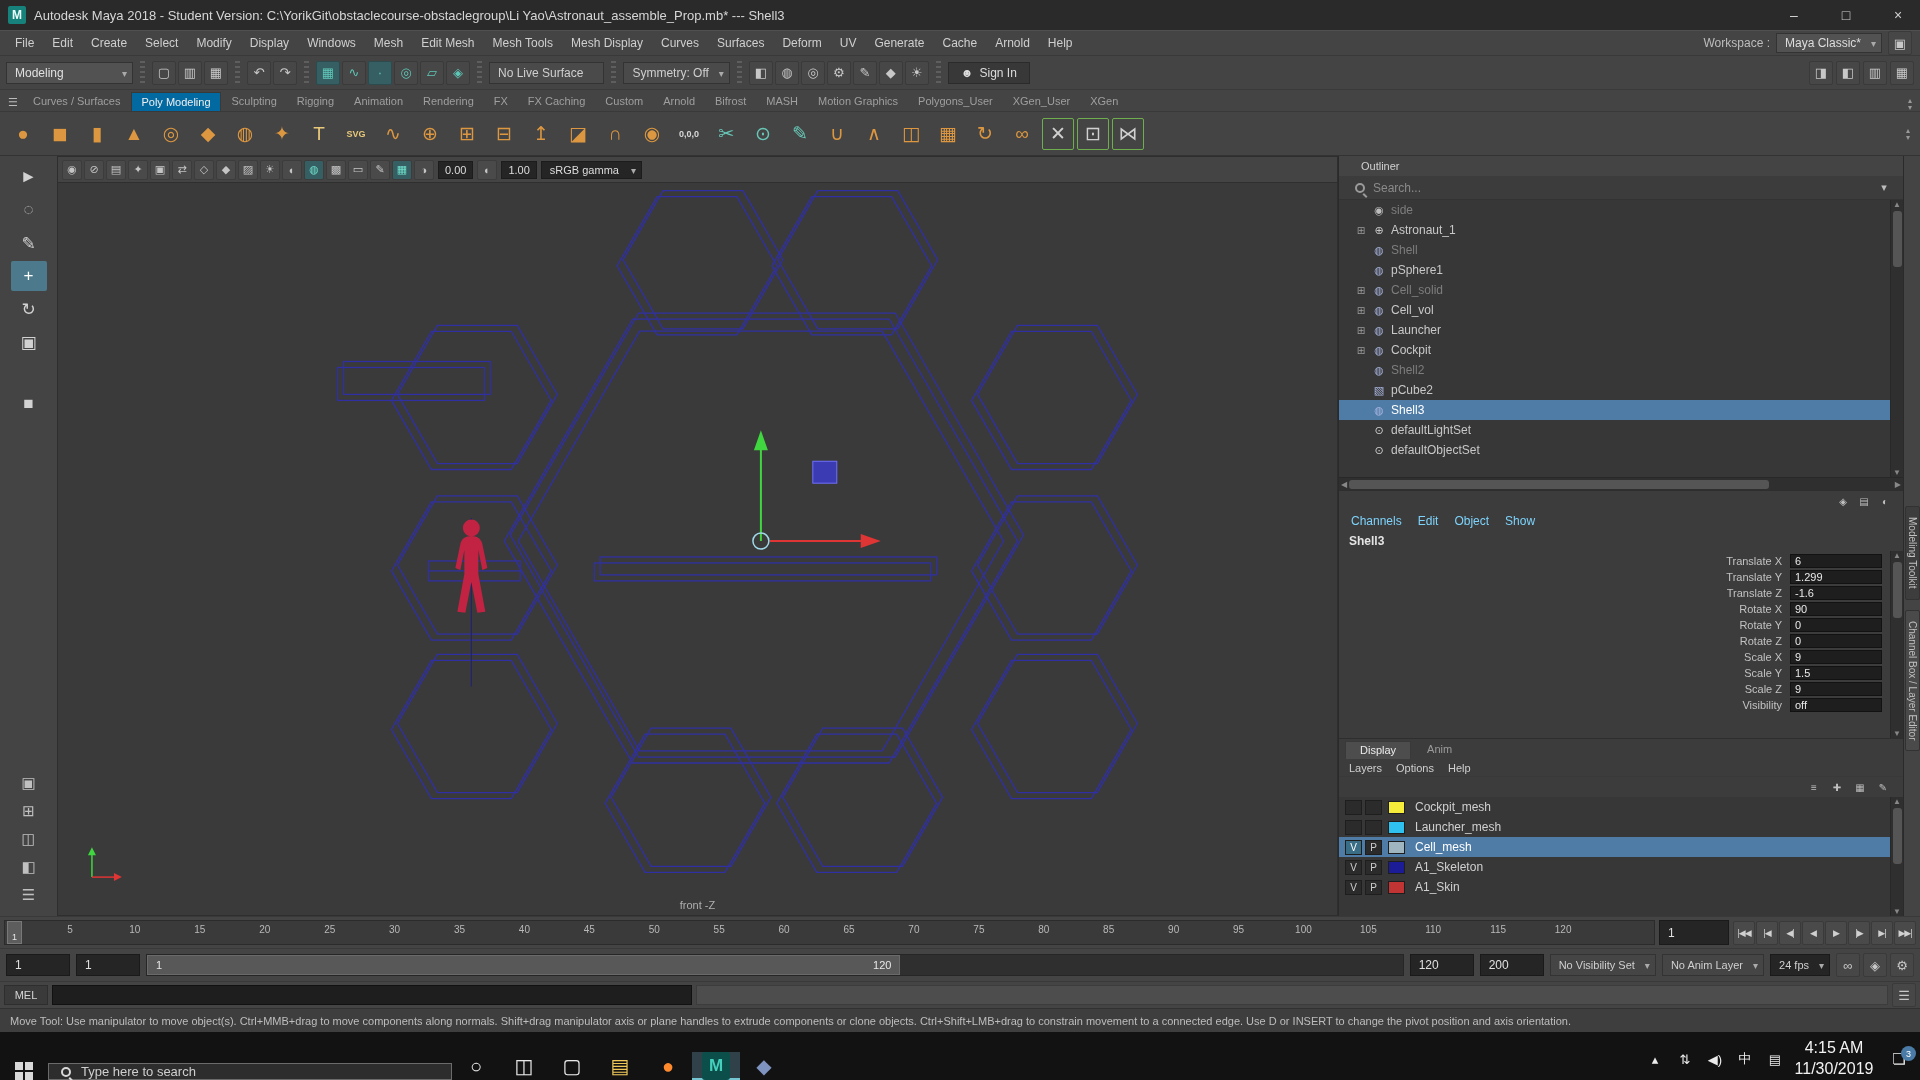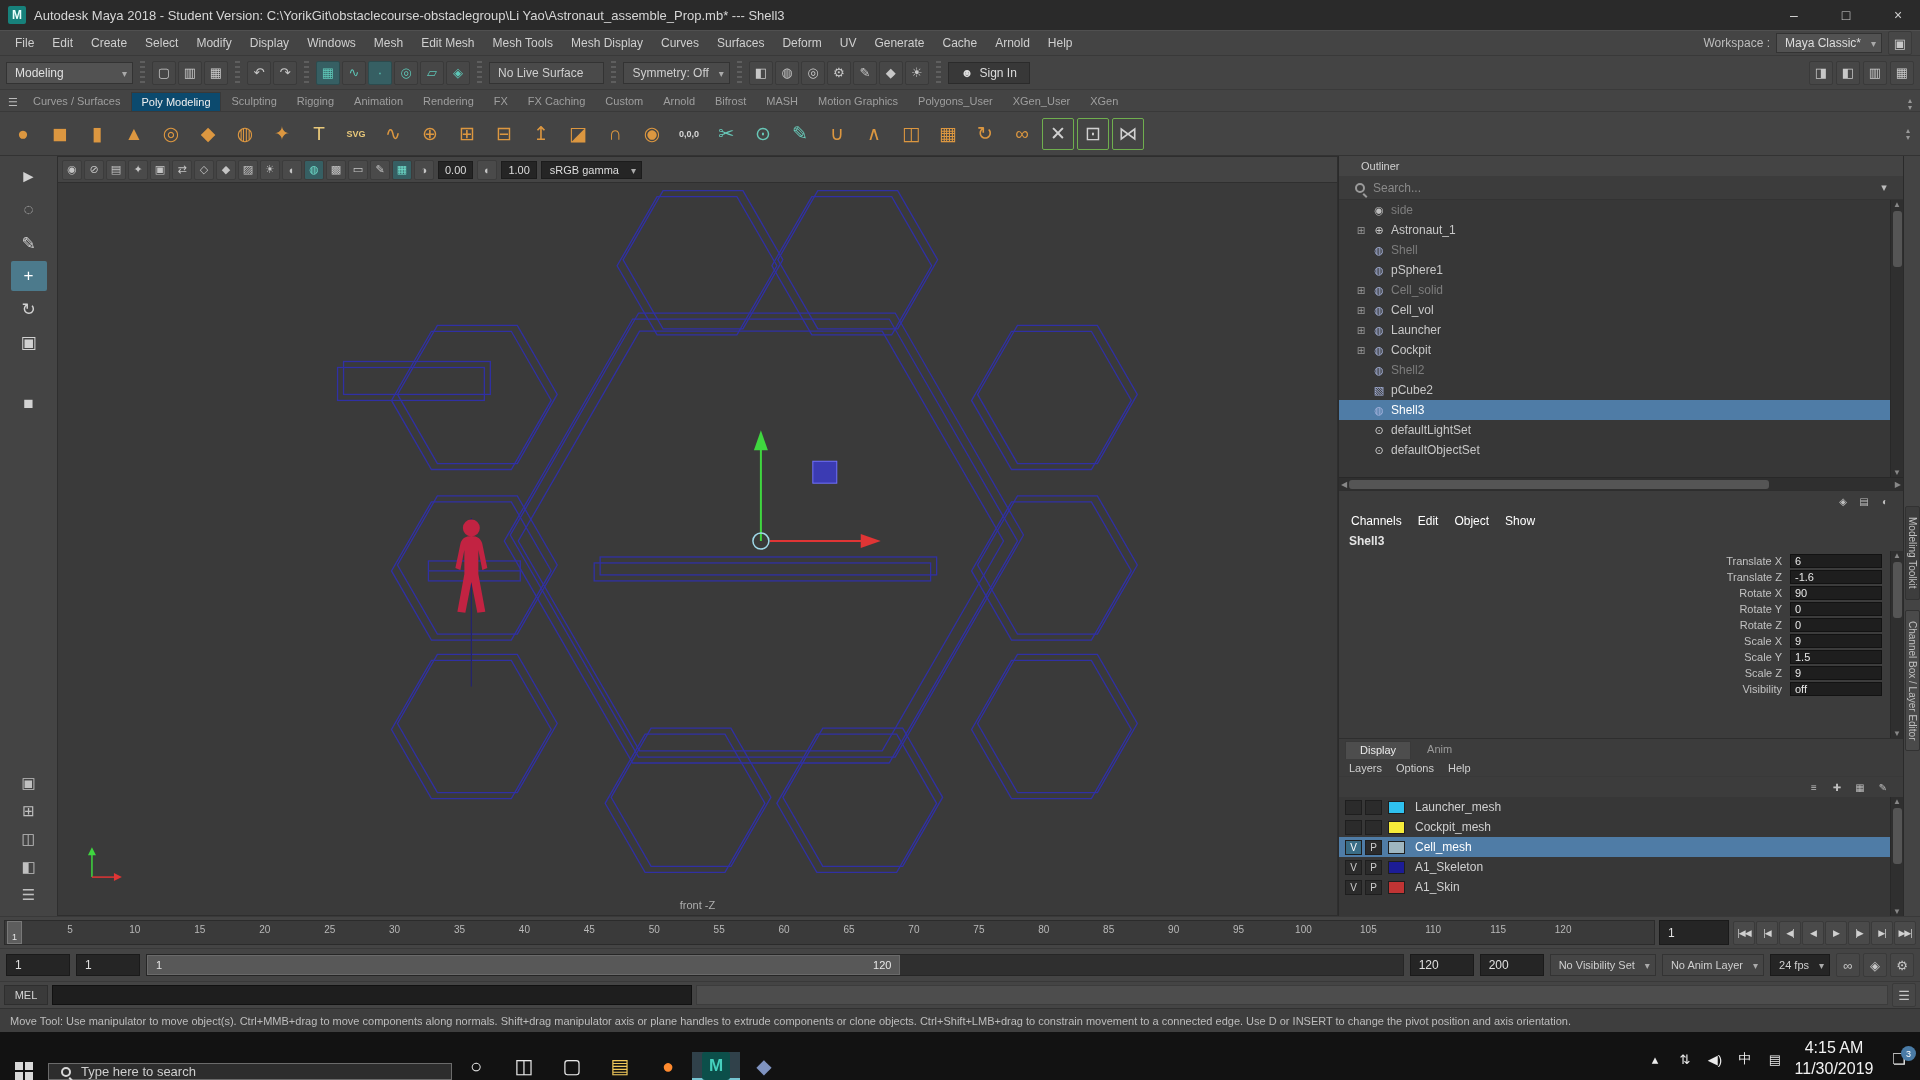--- a/index.html
+++ b/index.html
@@ -28,21 +28,21 @@
  background:#474747;border:1px solid #3a3a3a;border-radius:2px;color:#c8c8c8;font-size:13px}
 .icon-btn.on{background:#365f63;color:#6fe0cd;border-color:#2c4b4e}
 .sl-group{display:flex;gap:2px}
 .flat-field{height:22px;background:#4a4a4a;border:1px solid #333;display:flex;align-items:center;padding:0 20px 0 8px;color:#cfcfcf;white-space:nowrap}
 .signin{height:22px;background:#383838;border:1px solid #2b2b2b;display:flex;align-items:center;gap:6px;padding:0 12px;color:#ddd}
 
 .shelftabs{height:22px;flex:none;display:flex;align-items:flex-end;gap:2px;padding:0 4px;border-bottom:1px solid #393939}
 .mini-btn{width:18px;height:18px;display:flex;align-items:center;justify-content:center;font-size:11px;color:#bbb}
 #shelf-tab-list{display:flex;gap:2px}
 .shelf-tab{padding:3px 9px;font-size:11px;color:#9f9f9f;white-space:nowrap}
-.shelf-tab.active{color:#f0f0f0;background:#0c4a6e;border:1px solid #393939;border-bottom:none}
+.shelf-tab.active{color:#f0f0f0;background:#0369a1;border:1px solid #393939;border-bottom:none}
 .shelf-end{margin-left:auto;display:flex;flex-direction:column;line-height:7px;font-size:8px;color:#999;padding-right:4px}
 
 .shelf{height:44px;flex:none;display:flex;align-items:center;gap:3px;padding:0 6px;border-bottom:1px solid #333}
 .shelf-icon{width:34px;height:34px;flex:none;display:flex;align-items:center;justify-content:center;font-size:19px}
 .shelf-icon.small{font-size:9px;font-weight:bold;letter-spacing:0}
 .shelf-icon.boxed{border:1px solid #6fae4e;border-radius:2px;width:32px;height:32px}
 
 .main{flex:1;display:flex;min-height:0}
 .toolbox{width:57px;flex:none;display:flex;flex-direction:column;align-items:center;padding-top:6px;gap:3px;background:#444}
 .tool-btn{width:36px;height:30px;display:flex;align-items:center;justify-content:center;font-size:17px;color:#d2d2d2;border-radius:2px}
@@ -81,21 +81,21 @@
 .v-scroll{width:13px;flex:none;background:#2f2f2f;display:flex;flex-direction:column;align-items:center;font-size:8px;color:#888;border-left:1px solid #282828}
 .v-scroll .thumb{width:9px;height:56px;background:#555;border-radius:3px;margin:2px 0}
 .v-scroll .grow{flex:1}
 .h-scroll{height:13px;flex:none;background:#2f2f2f;display:flex;align-items:center;font-size:8px;color:#888;border-top:1px solid #282828;padding:0 2px}
 .h-scroll .thumb{height:9px;width:420px;background:#555;border-radius:3px;margin:0 2px}
 .h-scroll .grow{flex:1}
 .channelbox{height:248px;flex:none;display:flex;flex-direction:column;border-top:1px solid #2e2e2e}
 .cb-icons{height:20px;flex:none;display:flex;justify-content:flex-end;gap:5px;padding:2px 10px 0 0}
 .cb-mini{width:16px;height:16px;display:flex;align-items:center;justify-content:center;font-size:10px;color:#bfbfbf}
 #cb-menus{height:20px;flex:none;display:flex;gap:16px;align-items:center;padding:0 12px}
-.cb-menu{color:#ffffff}
+.cb-menu{color:#7dd3fc}
 .cb-object{height:20px;flex:none;display:flex;align-items:center;padding:0 10px;font-weight:bold;color:#e4e4e4}
 .cb-body{flex:1;display:flex;min-height:0}
 #cb-attrs{flex:1;padding-top:2px}
 .cb-row{height:16px;display:flex;align-items:center;justify-content:flex-end;gap:8px;padding-right:8px}
 .cb-label{font-size:11px;color:#c2c2c2}
 .cb-value{width:92px;height:14px;background:#1e1e1e;border:1px solid #121212;color:#e8e8e8;font-size:11px;display:flex;align-items:center;padding:0 4px}
 .layereditor{flex:1;display:flex;flex-direction:column;border-top:1px solid #2e2e2e;min-height:0}
 #le-tabs{height:20px;flex:none;display:flex;gap:2px;padding:2px 6px 0}
 .le-tab{padding:2px 14px;font-size:11px;color:#9b9b9b}
 .le-tab.active{background:#4d4d4d;color:#ececec;border:1px solid #393939;border-bottom:none}
@@ -523,20 +523,24 @@
             <div class="cb-menu">Show</div>
           </div>
         <div class="cb-object">Shell3</div>
         <div class="cb-body">
           <div id="cb-attrs">
               <div class="cb-row">
                 <span class="cb-label">Translate X</span>
                 <div class="cb-value">6</div>
               </div>
               <div class="cb-row">
+                <span class="cb-label">Translate Y</span>
+                <div class="cb-value">1.299</div>
+              </div>
+              <div class="cb-row">
                 <span class="cb-label">Translate Z</span>
                 <div class="cb-value">-1.6</div>
               </div>
               <div class="cb-row">
                 <span class="cb-label">Rotate X</span>
                 <div class="cb-value">90</div>
               </div>
               <div class="cb-row">
                 <span class="cb-label">Rotate Y</span>
                 <div class="cb-value">0</div>
@@ -585,28 +589,28 @@
             <div class="cb-mini">≡</div>
             <div class="cb-mini">✚</div>
             <div class="cb-mini">▦</div>
             <div class="cb-mini">✎</div>
           </div>
         <div class="le-body">
           <div id="le-list">
               <div class="le-row">
                 <div class="le-box v"></div>
                 <div class="le-box"></div>
-                <div class="le-swatch" style="background: rgb(47, 193, 239);"></div>
-                <span class="le-name">Launcher_mesh</span>
+                <div class="le-swatch" style="background: rgb(246, 236, 58);"></div>
+                <span class="le-name">Cockpit_mesh</span>
               </div>
               <div class="le-row">
                 <div class="le-box v"></div>
                 <div class="le-box"></div>
-                <div class="le-swatch" style="background: rgb(246, 236, 58);"></div>
-                <span class="le-name">Cockpit_mesh</span>
+                <div class="le-swatch" style="background: rgb(47, 193, 239);"></div>
+                <span class="le-name">Launcher_mesh</span>
               </div>
               <div class="le-row selected">
                 <div class="le-box v">V</div>
                 <div class="le-box">P</div>
                 <div class="le-swatch" style="background: rgb(159, 182, 192);"></div>
                 <span class="le-name">Cell_mesh</span>
               </div>
               <div class="le-row">
                 <div class="le-box v">V</div>
                 <div class="le-box">P</div>

